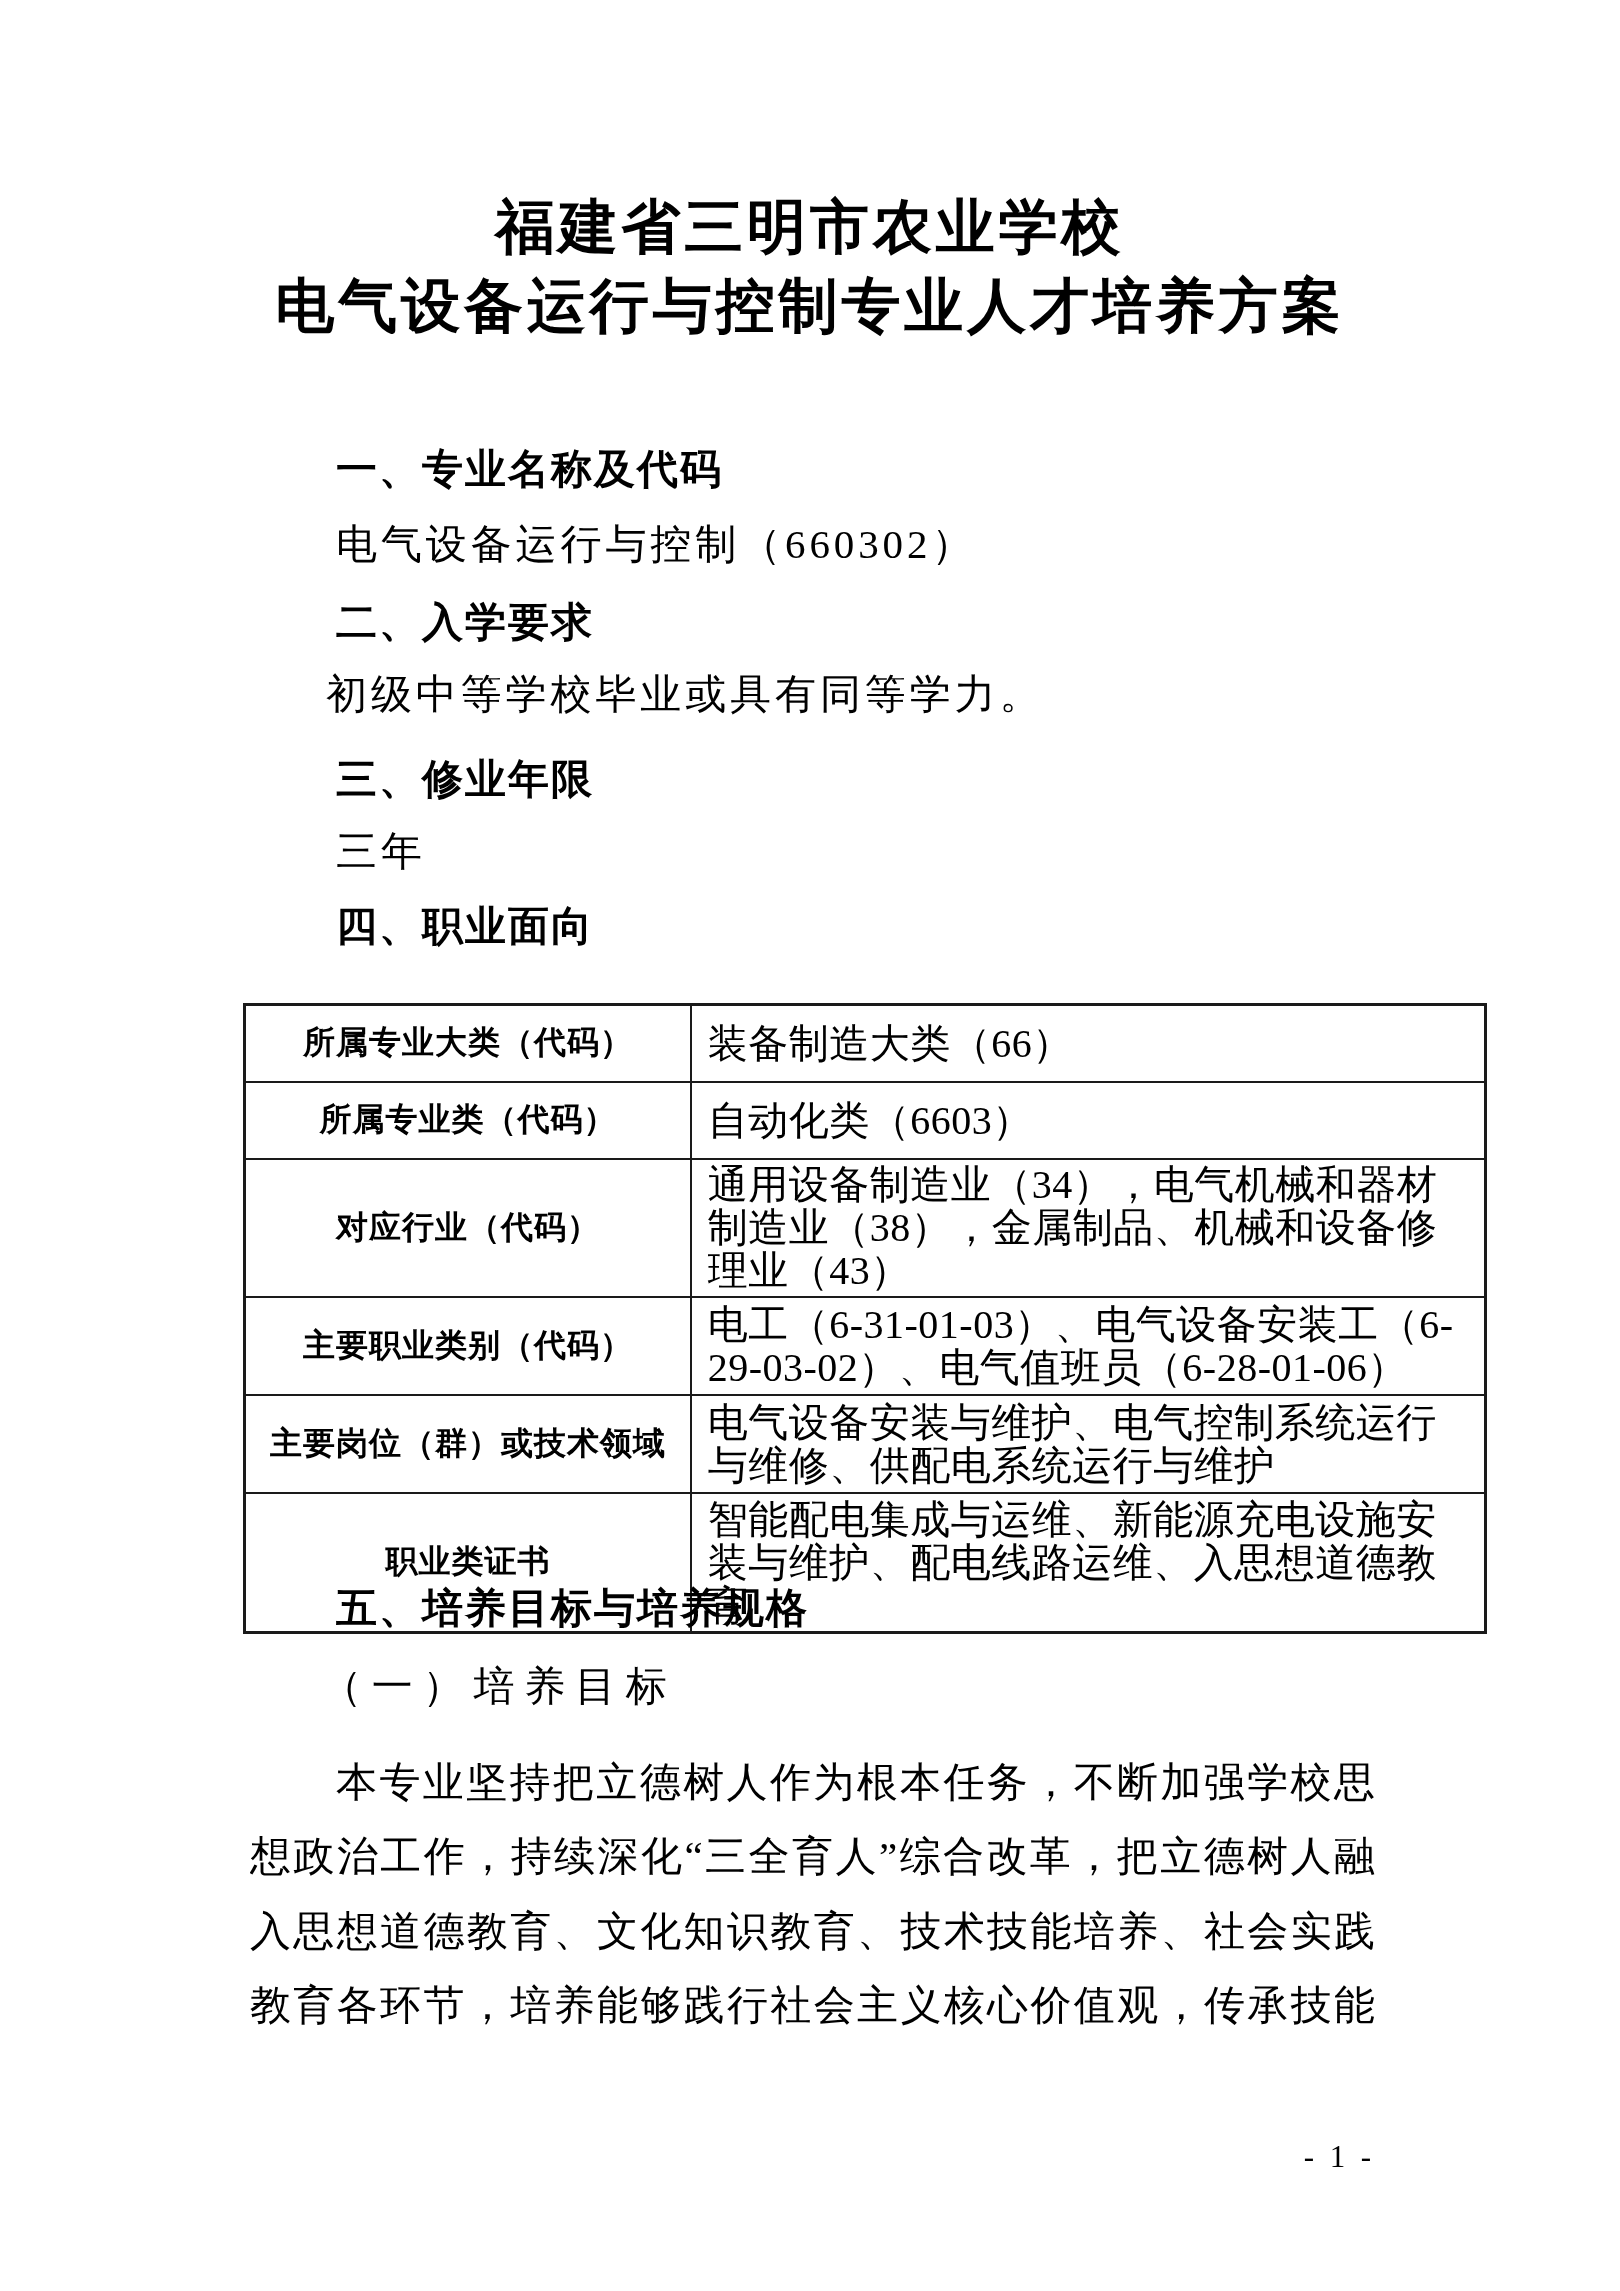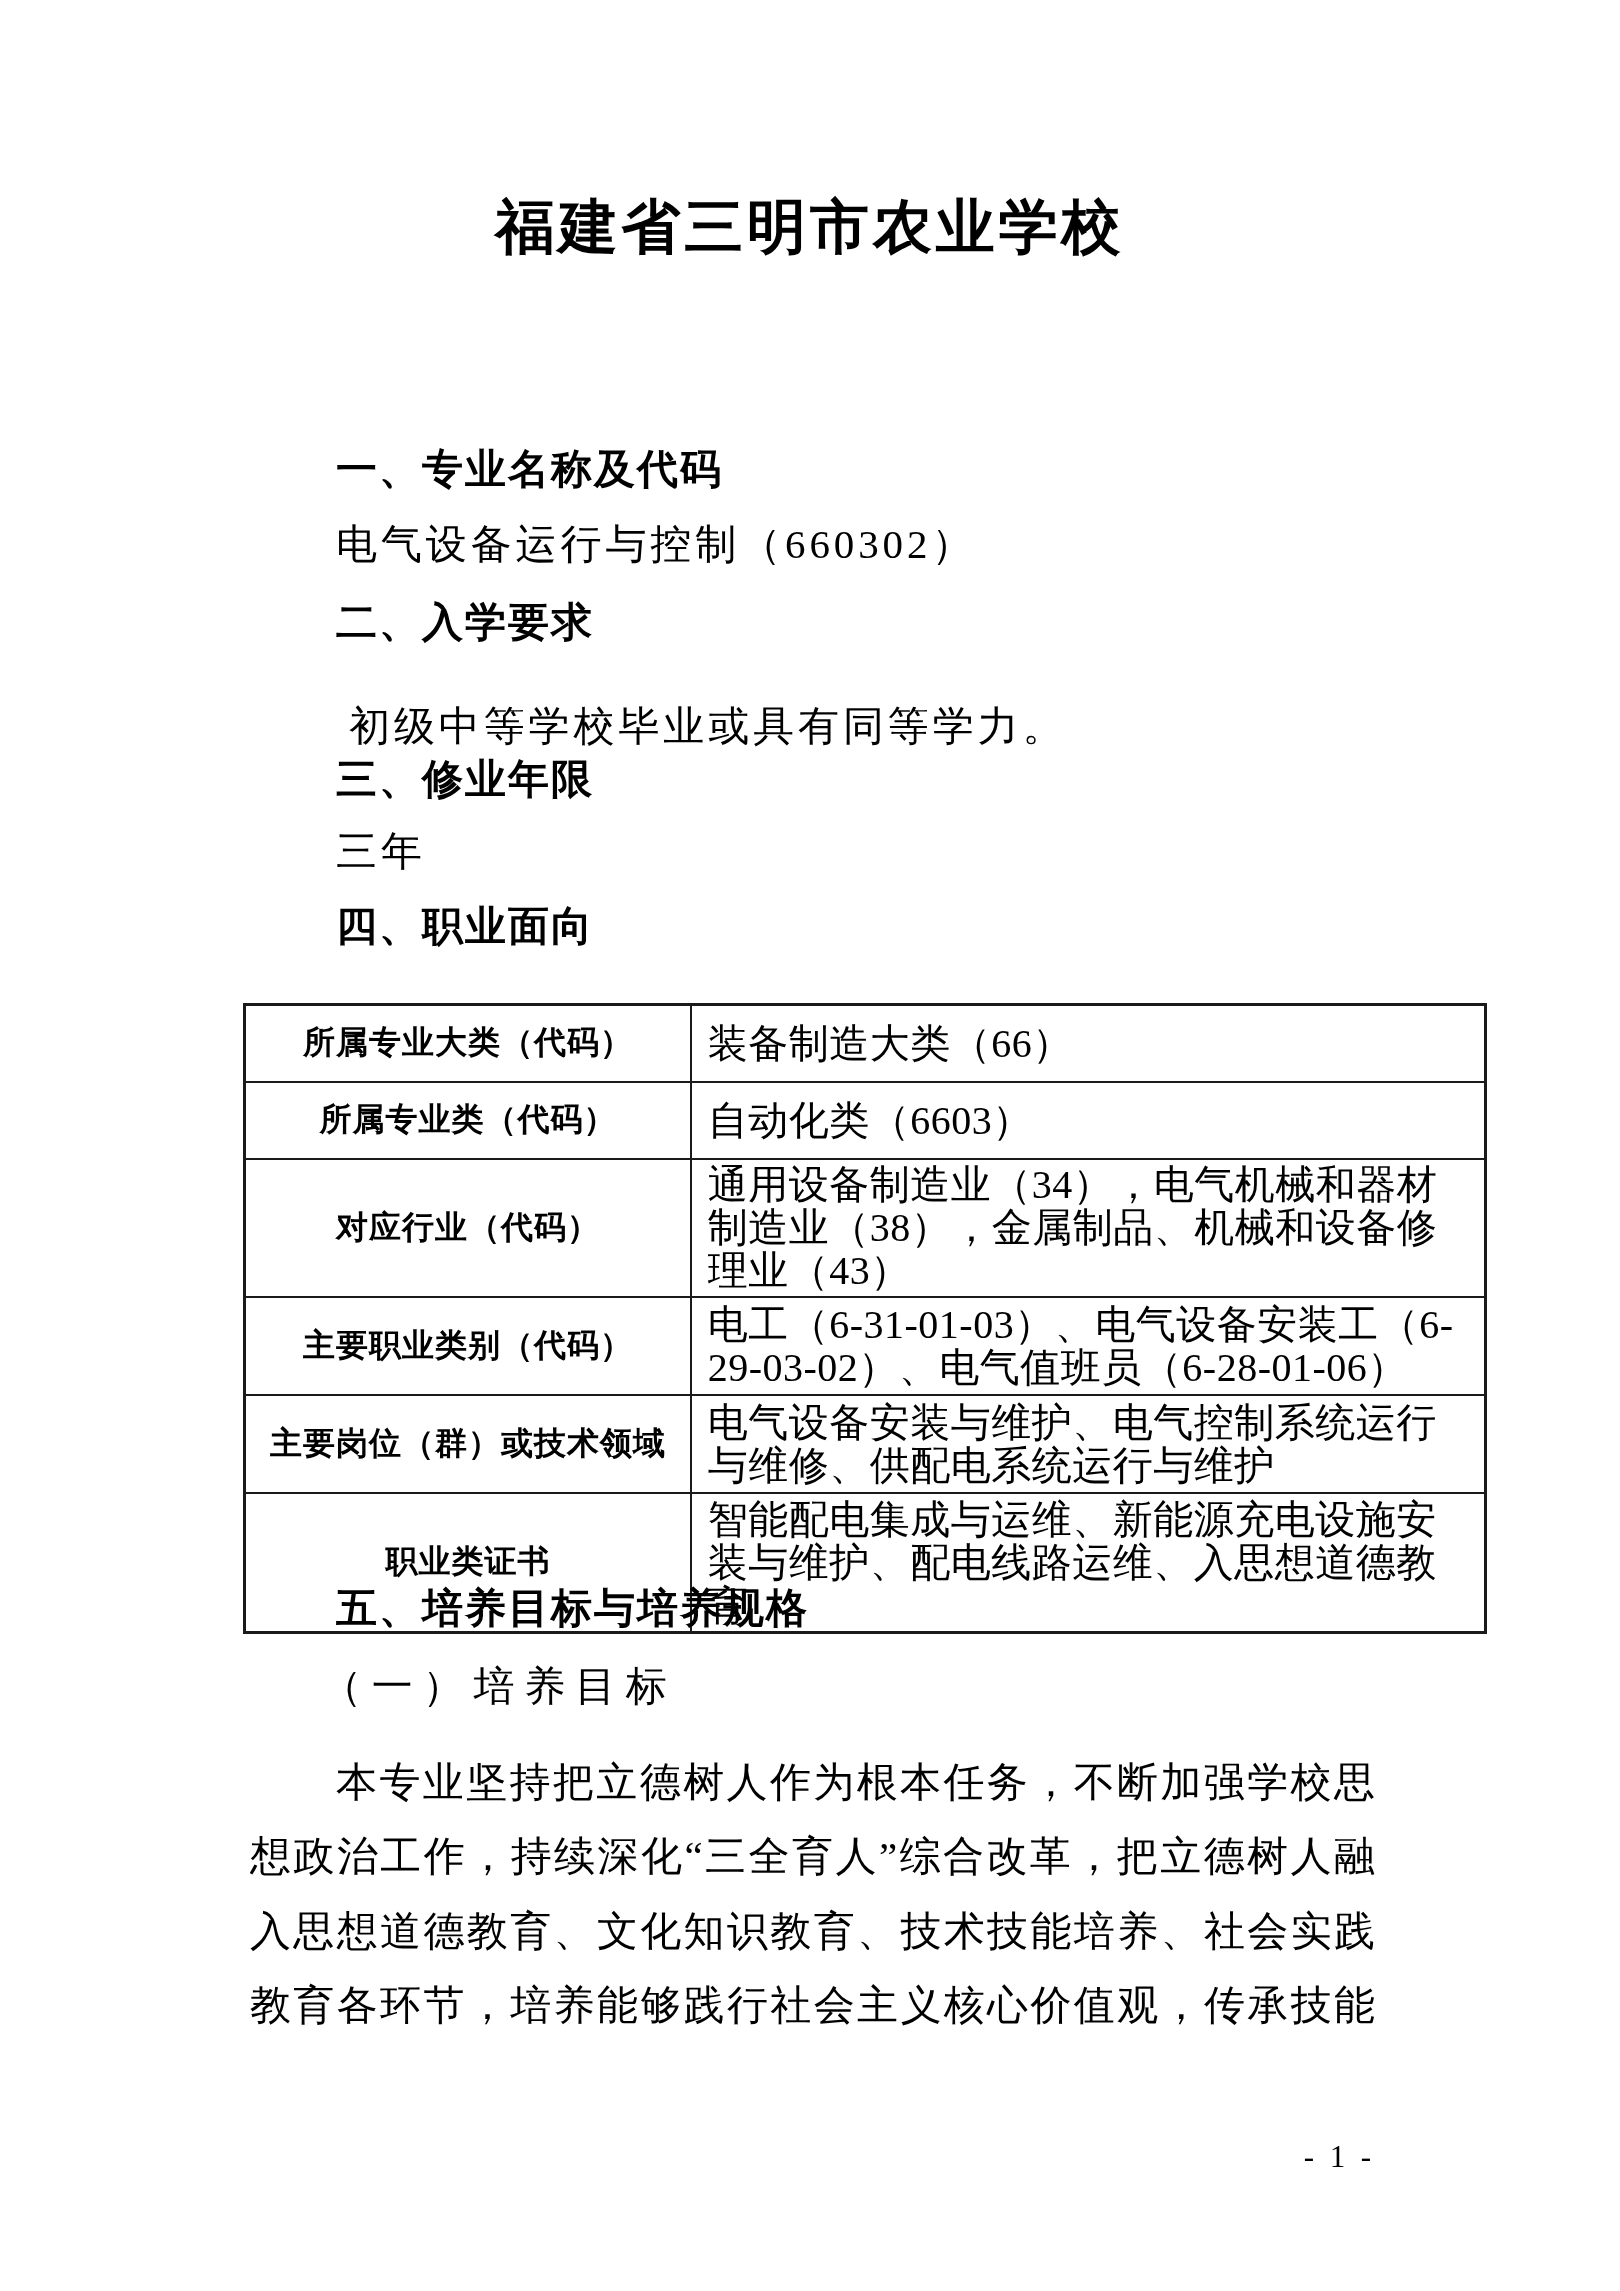--- a/index.html
+++ b/index.html
@@ -99,28 +99,29 @@
     letter-spacing:3.9px;
   }
 </style>
 </head>
 <body>
 
 <div class="page">
 
   <div class="abs doc-title" style="top:192px;">福建省三明市农业学校</div>
 
+  <div class="abs doc-title" style="top:271px;">电气设备运行与控制专业人才培养方案</div>
 
   <div class="abs heading" style="left:336px;top:443px;">一、专业名称及代码</div>
 
   <div class="abs body-line" style="left:336px;top:518px;">电气设备运行与控制（660302）</div>
 
   <div class="abs heading" style="left:336px;top:596px;">二、入学要求</div>
 
-  <div class="abs body-line" style="left:349px;top:668px;margin-top:32px;">初级中等学校毕业或具有同等学力。</div>
+  <div class="abs body-line" style="left:326px;top:668px;">初级中等学校毕业或具有同等学力。</div>
 
   <div class="abs heading" style="left:336px;top:753px;">三、修业年限</div>
 
   <div class="abs body-line" style="left:336px;top:825px;">三年</div>
 
   <div class="abs heading" style="left:336px;top:900px;">四、职业面向</div>
 
   <table class="career">
     <tbody>
       <tr class="row-single">

